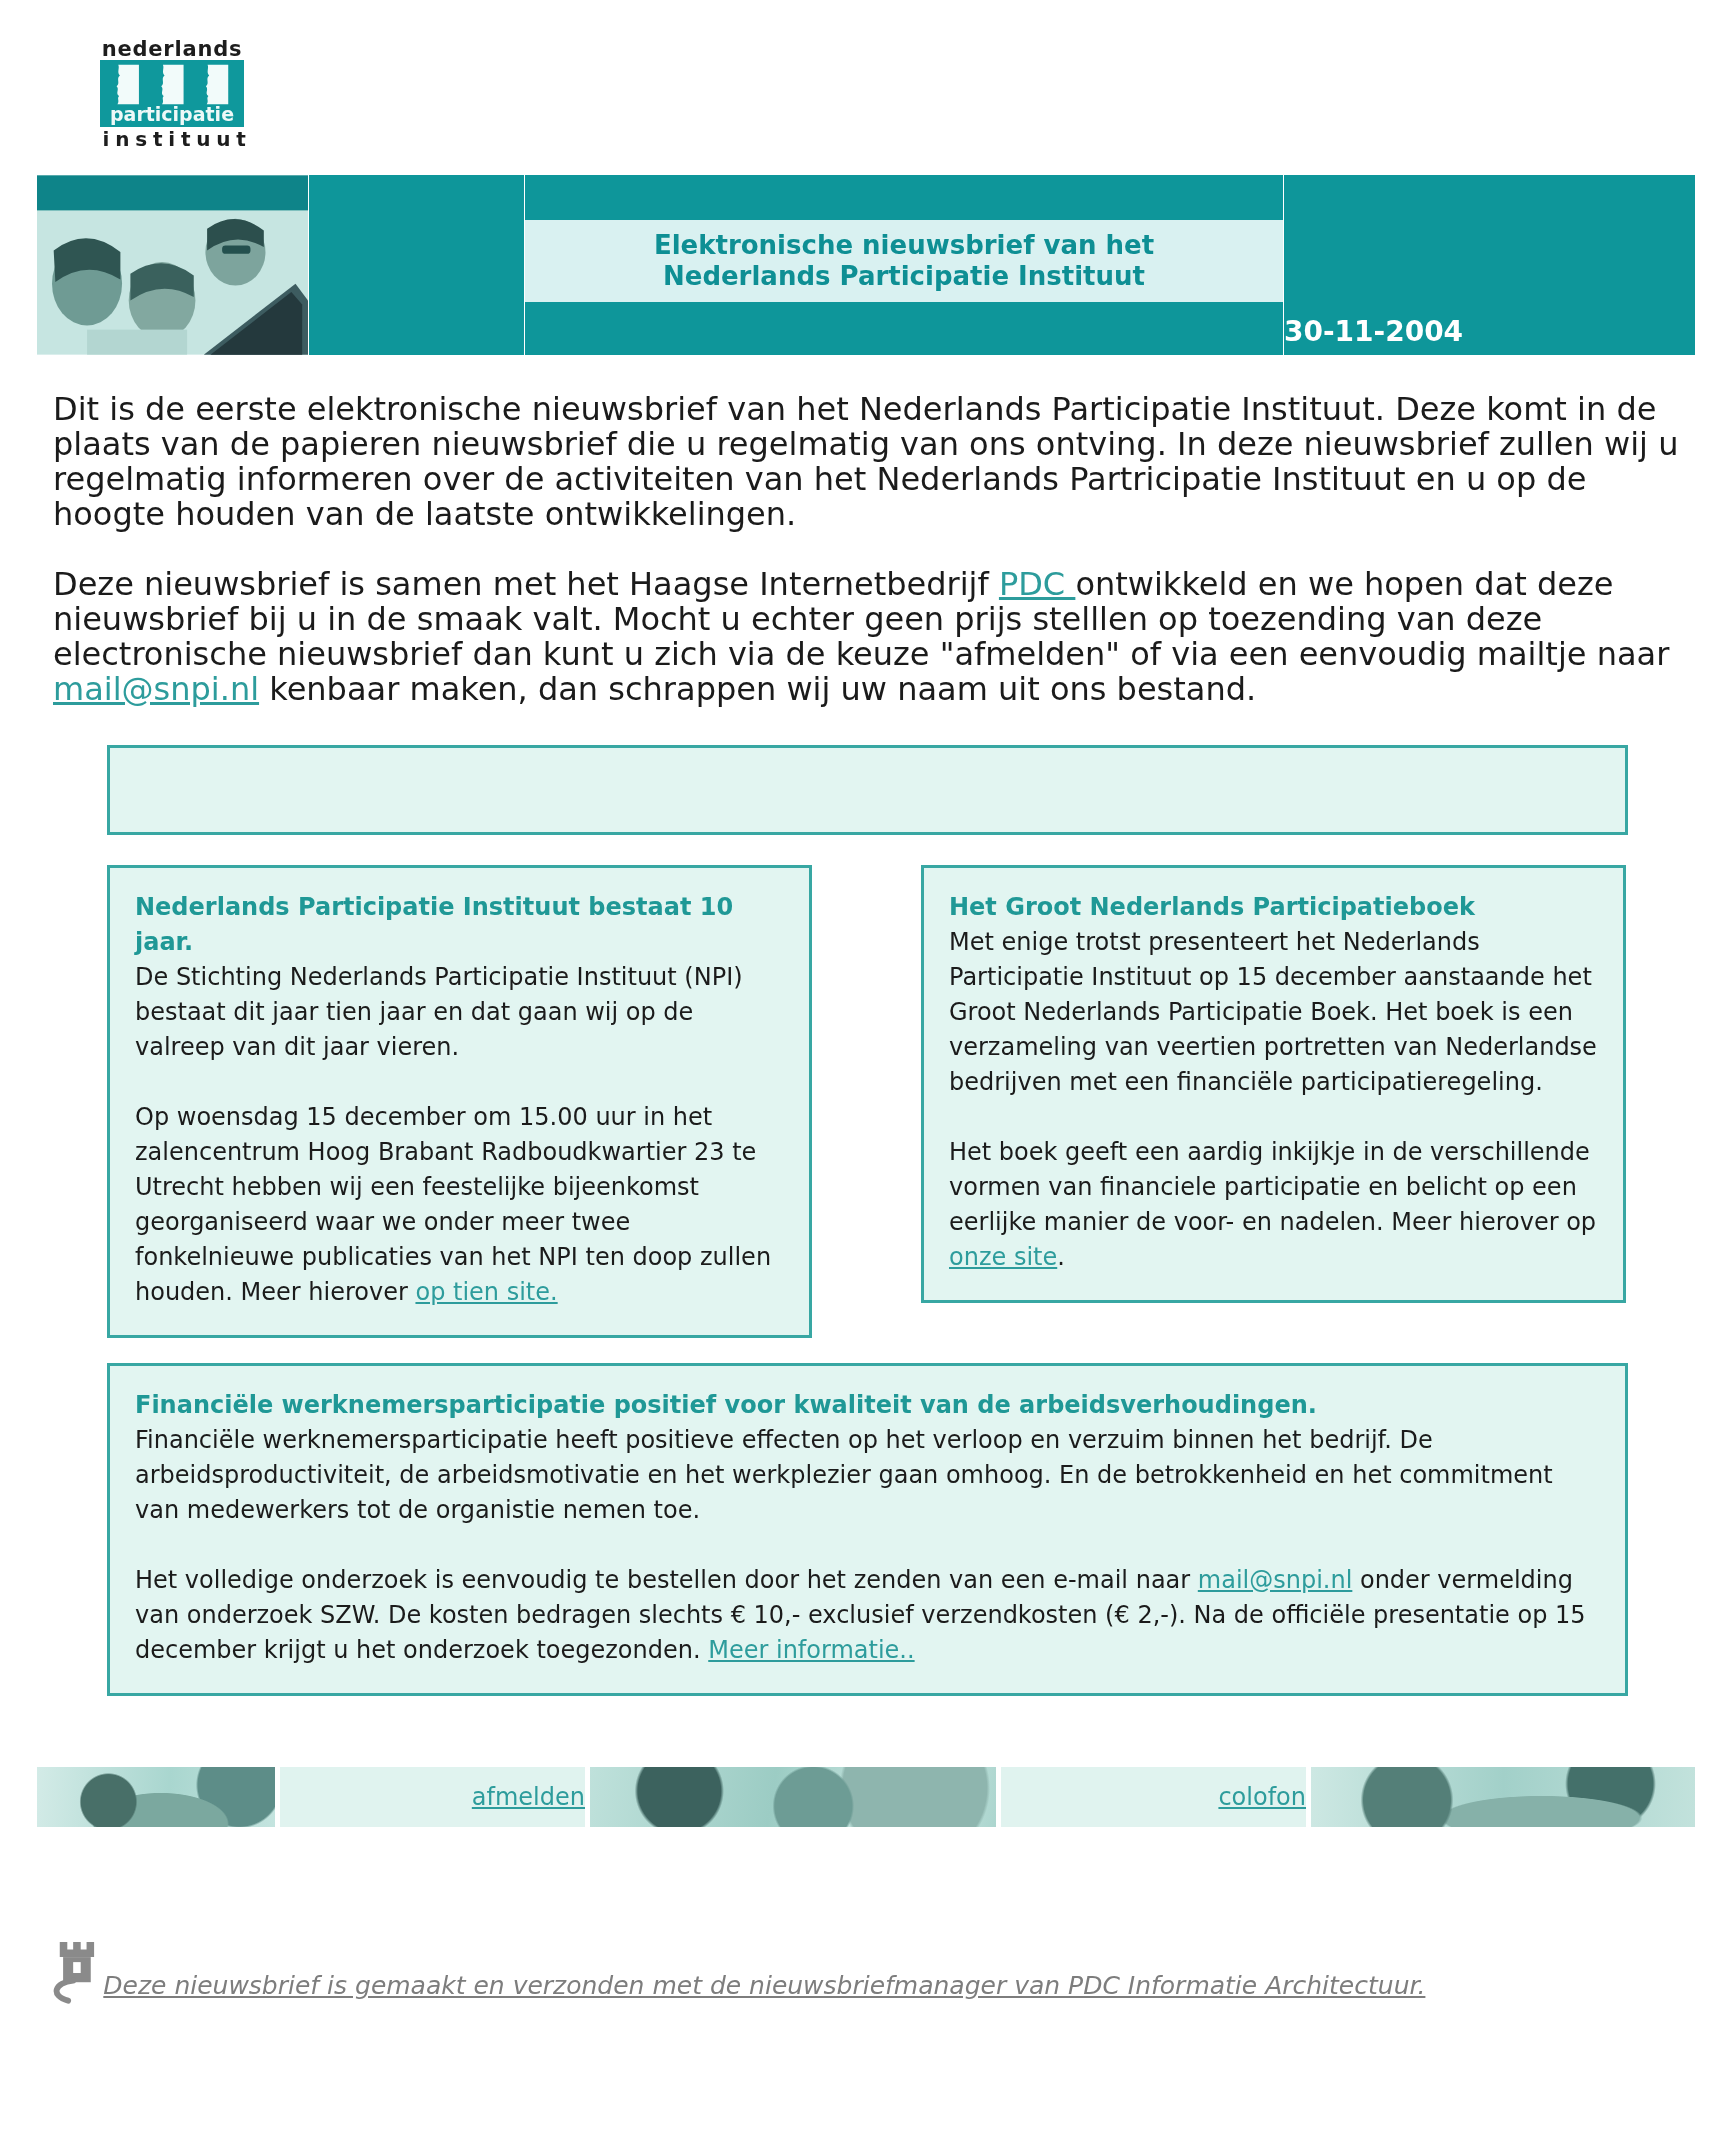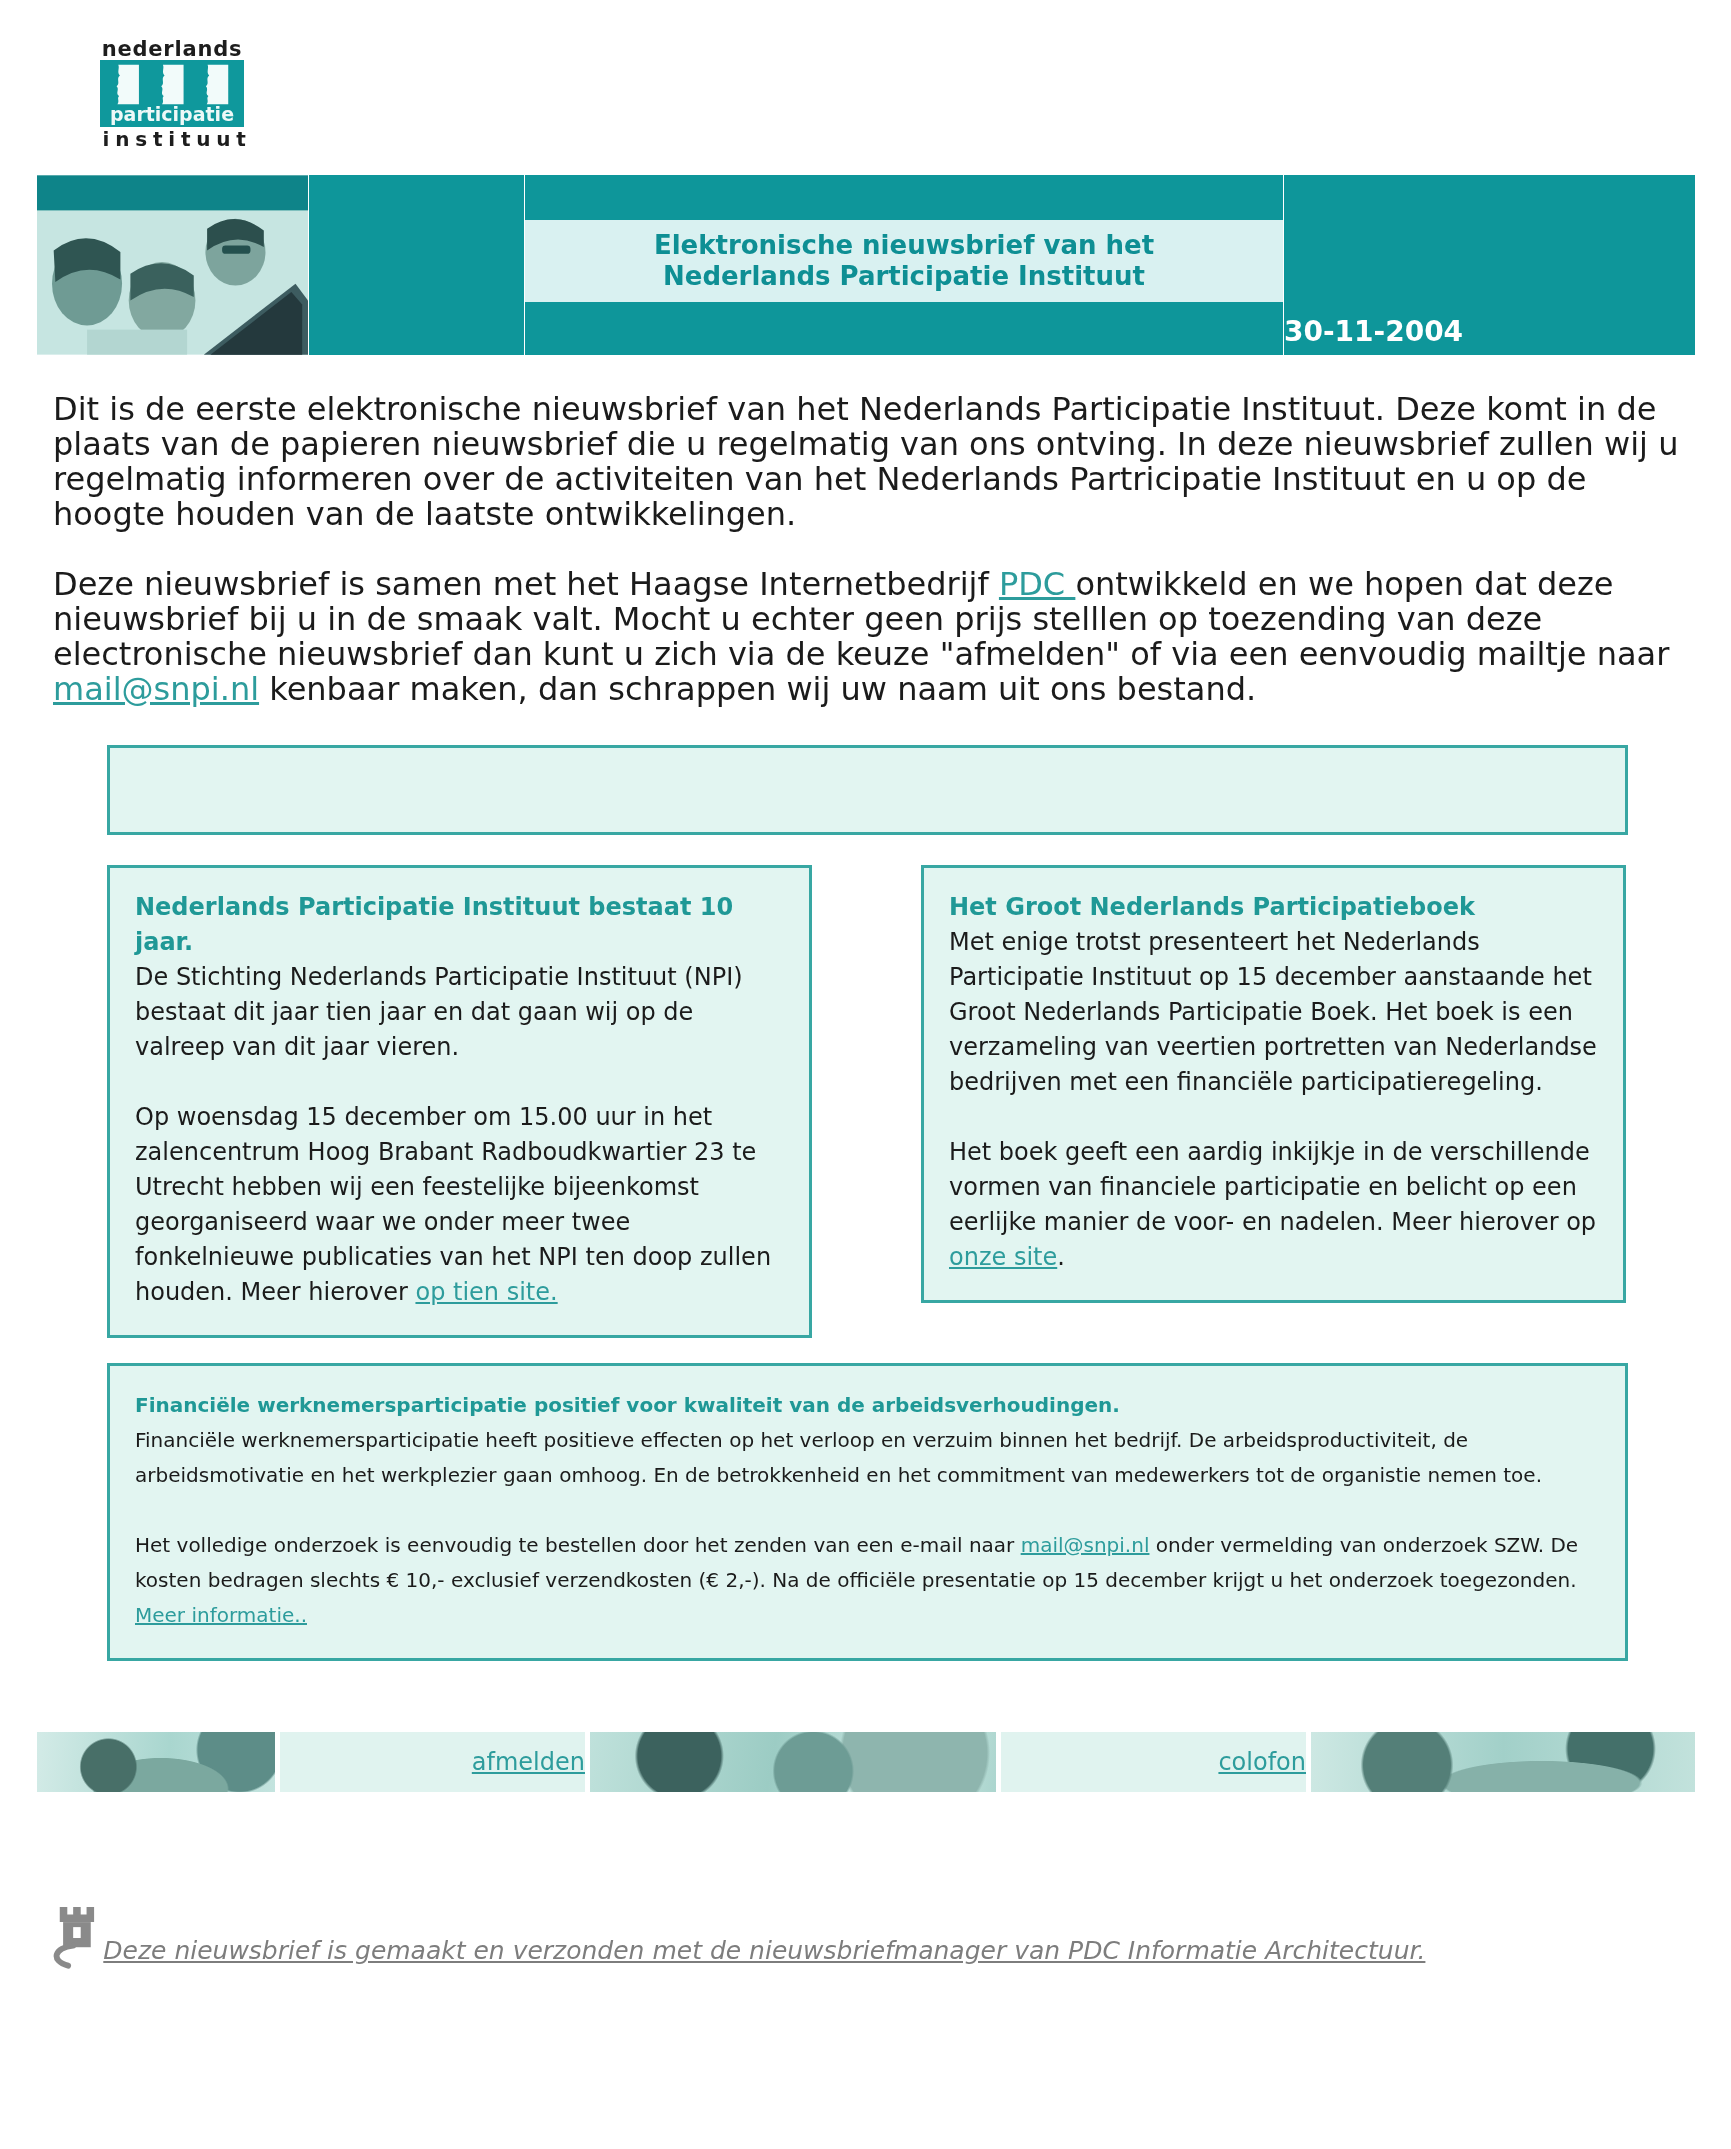--- a/index.html
+++ b/index.html
@@ -83,21 +83,21 @@
   }
   .article-box p { margin: 0; }
   .article-box .gap-line { height: 35px; }
   .box-left  { width: 705px; }
   .box-right { width: 705px; }
   .article-title { color: #1f9896; font-weight: bold; }
   .wide-box {
     margin: 25px 0 0 70px; width: 1521px;
     border: 3.3px solid #38a7a3; background: #e2f5f1;
     padding: 22px 25px 25px 25px;
-    font-size: 20px; line-height: 35px;
+    font-size: 24px; line-height: 35px;
   }
   .wide-box p { margin: 0; }
   .wide-box .gap-line { height: 35px; }
 
   
   .footer-strip {
     margin: 71px 37px 0 37px; height: 60px;
     display: flex; gap: 5px;
   }
   .fcell { height: 60px; }

